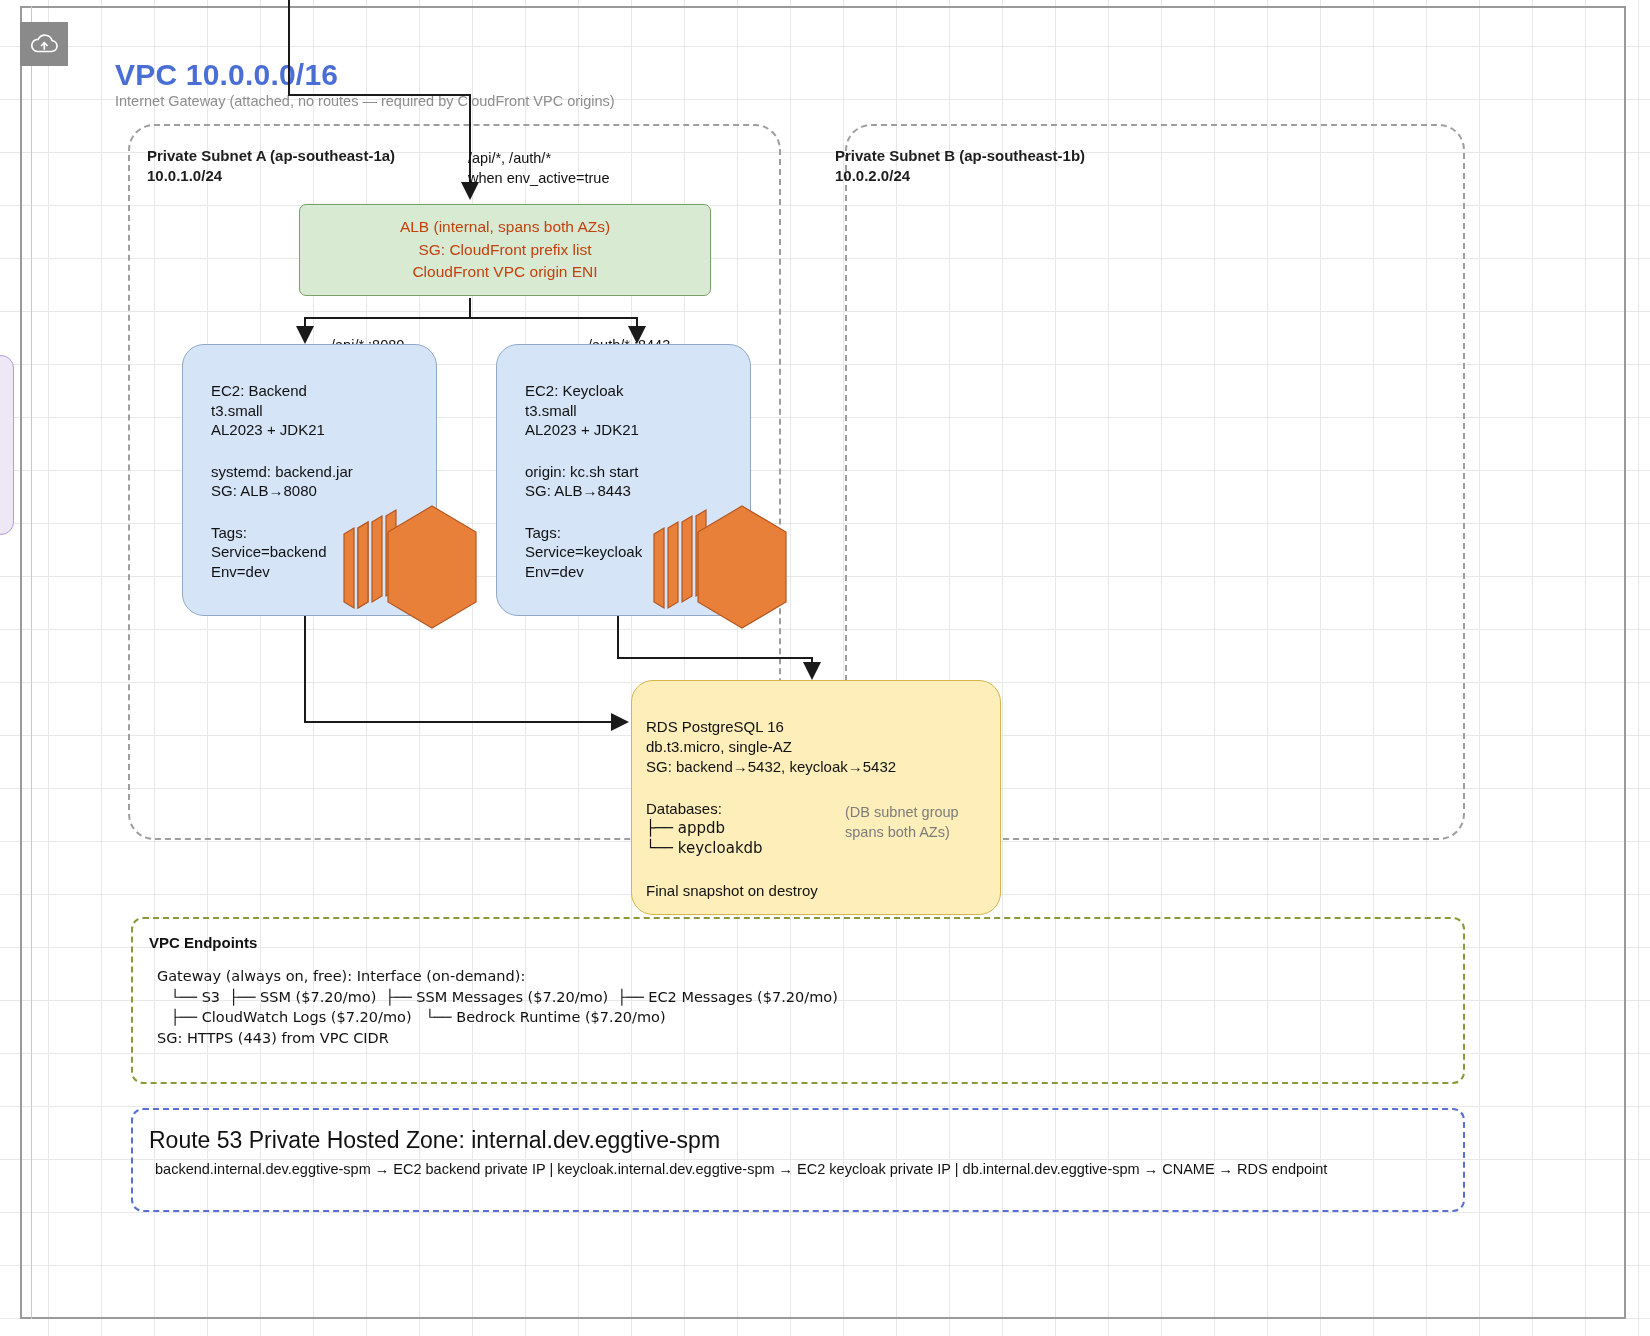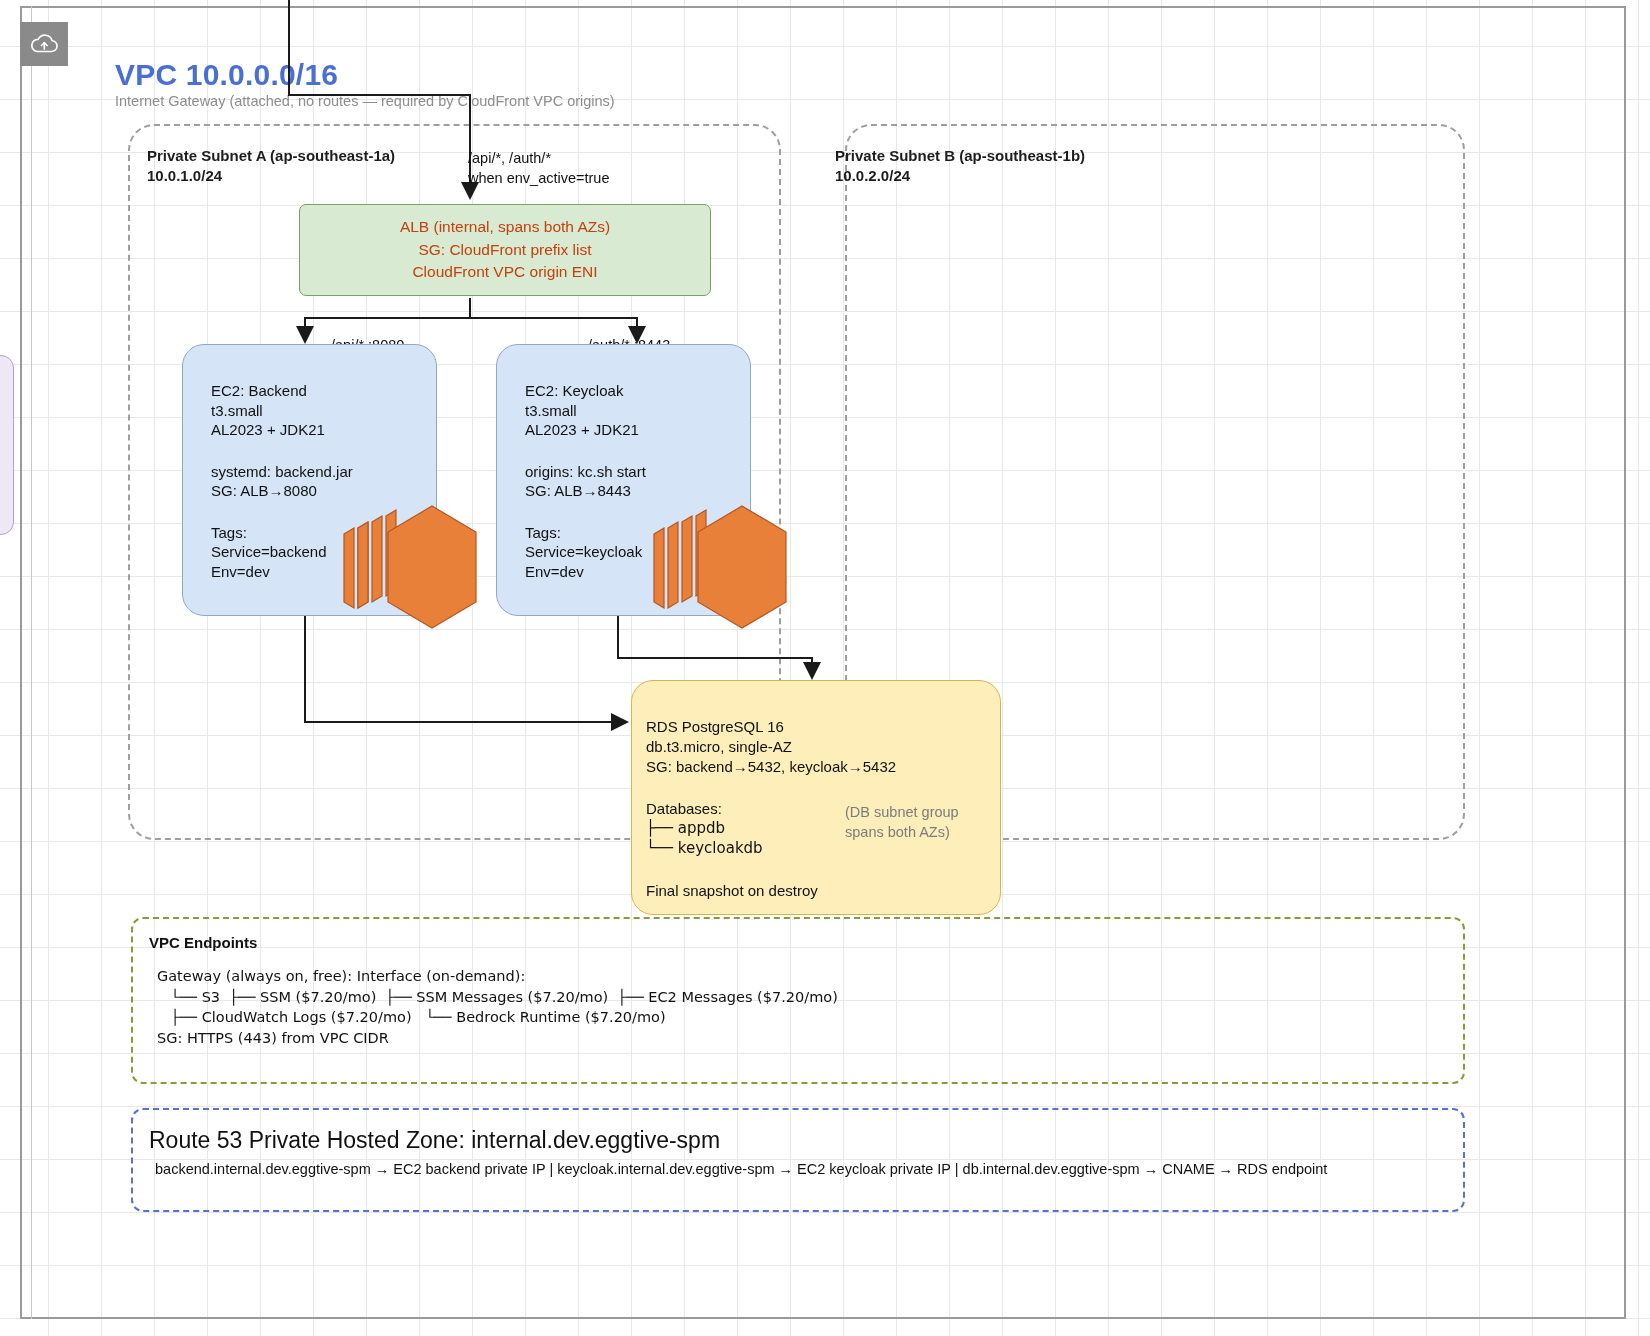--- a/index.html
+++ b/index.html
@@ -340,21 +340,21 @@
   </div>
 
   <div class="ec2-box" id="ec2-keycloak">
     <div class="grp">
       <div>EC2: Keycloak</div>
       <div>t3.small</div>
       <div>AL2023 + JDK21</div>
     </div>
     <div class="gap"></div>
     <div class="grp">
-      <div>origins: kc.sh start</div>
+      <div>origin: kc.sh start</div>
       <div>SG: ALB→8443</div>
     </div>
     <div class="gap"></div>
     <div class="grp">
       <div>Tags:</div>
       <div>Service=keycloak</div>
       <div>Env=dev</div>
     </div>
   </div>
 

